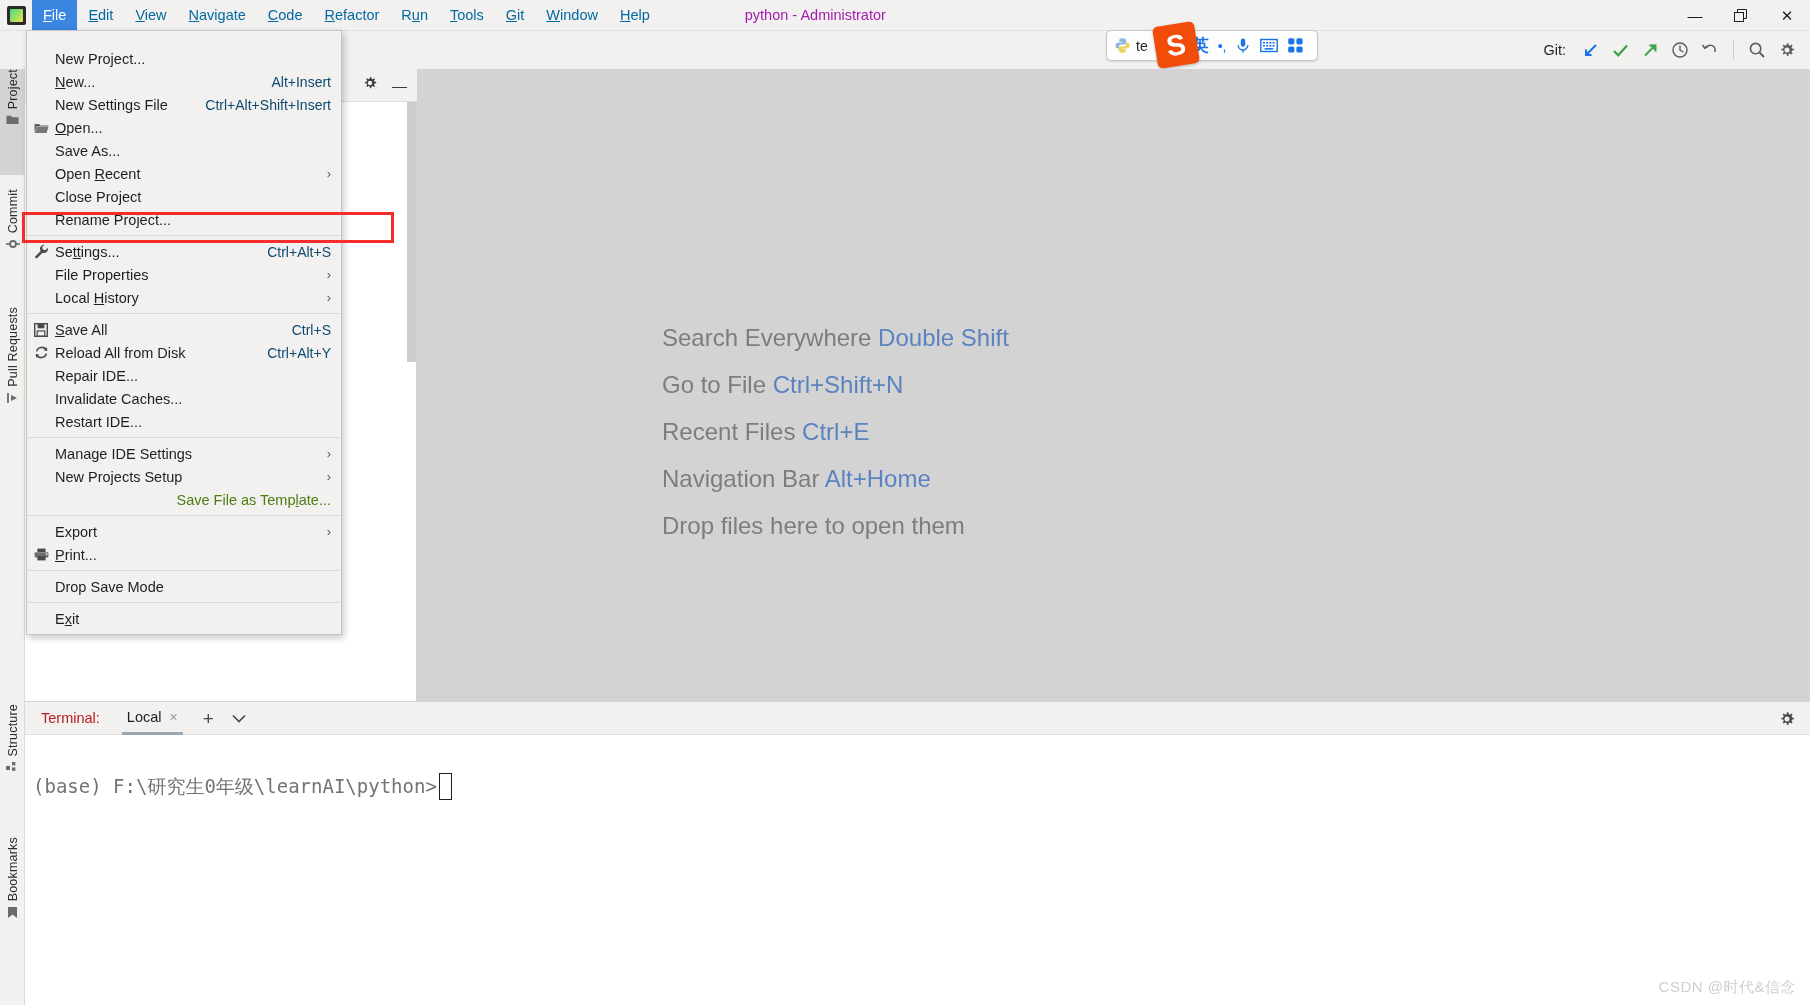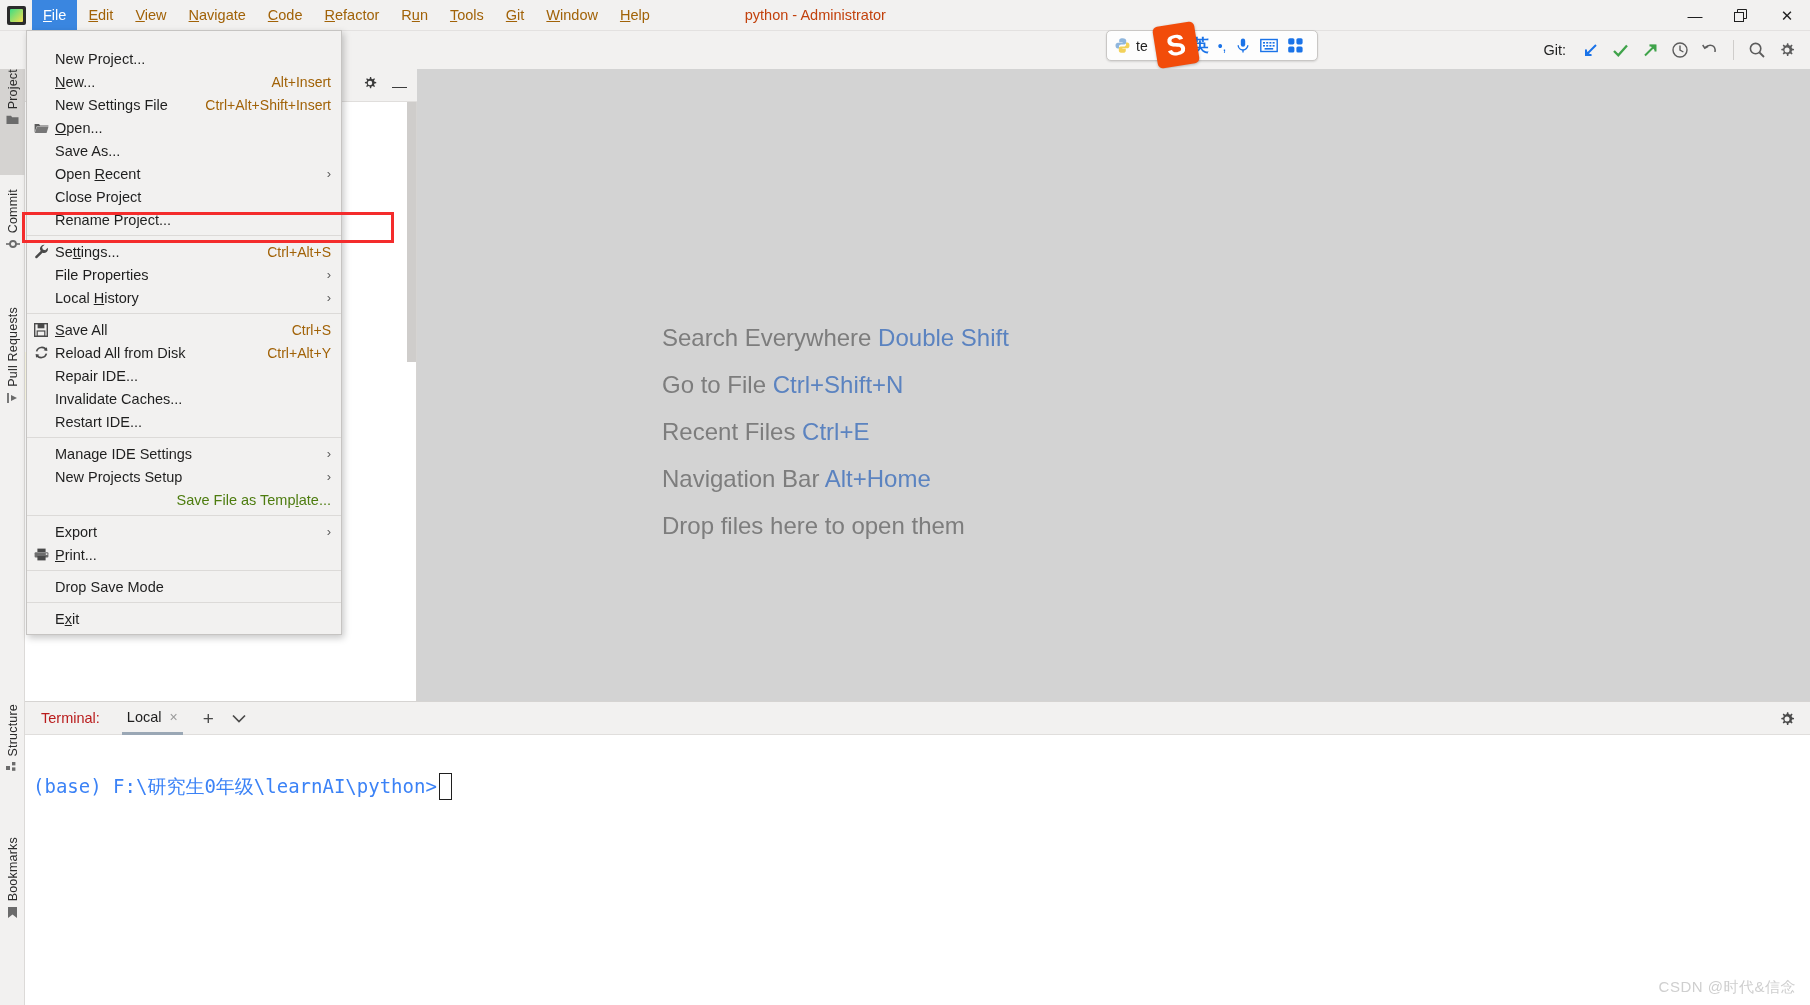--- a/index.html
+++ b/index.html
@@ -21,27 +21,27 @@
   }
   #app-logo{
     width:19px;height:19px;margin-left:7px;margin-right:6px;
     background:#2b2b2b;border-radius:2px;position:relative;flex:none;
   }
   #app-logo:before{
     content:"";position:absolute;left:3px;top:3px;width:13px;height:13px;
     background:linear-gradient(135deg,#3ddc84 0%,#f7e04e 100%);border-radius:1px;
   }
   .menu-item{
-    height:31px;line-height:31px;padding:0 11px;font-size:14.5px;color:#a16207;
+    height:31px;line-height:31px;padding:0 11px;font-size:14.5px;color:#0369a1;
     cursor:default;white-space:nowrap;
   }
   .menu-item .u{ text-decoration:underline; }
   .menu-item.active{ background:#3a86e0; color:#ffffff; }
   #win-title{
-    margin-left:36px;font-size:14.5px;color:#c2410c;white-space:nowrap;padding-left:48px;
+    margin-left:36px;font-size:14.5px;color:#a21caf;white-space:nowrap;padding-left:48px;
   }
   #win-controls{
     position:absolute;right:0;top:0;height:31px;display:flex;align-items:center;
   }
   .win-btn{
     width:46px;height:31px;display:flex;align-items:center;justify-content:center;
     font-size:15px;color:#1f1f1f;cursor:default;
   }
 
   
@@ -138,21 +138,21 @@
   .tb-chev{ margin-left:18px;font-size:13px;color:#4a4a4a; }
   #term-gear{ position:absolute;right:14px;top:8px;color:#4a4a4a; }
 
   #terminal-body{
     position:absolute;left:25px;top:735px;width:1785px;height:270px;
     background:#ffffff;
   }
   #term-line{
     position:absolute;left:8px;top:38px;
     font-family:"DejaVu Sans Mono","Liberation Mono",monospace;
-    font-size:19px;color:#3b82f6;white-space:pre;display:flex;align-items:center;
+    font-size:19px;color:#737373;white-space:pre;display:flex;align-items:center;
   }
   #term-caret{
     display:inline-block;width:13px;height:27px;border:1.5px solid #1f1f1f;
     margin-left:2px;background:transparent;
   }
 
   
   #file-menu{
     position:absolute;left:26px;top:30px;width:316px;
     background:#f2f1f0;border:1px solid #c6c4c2;
@@ -162,21 +162,21 @@
   }
   .mi{
     position:relative;height:23px;display:flex;align-items:center;
     padding:0 10px 0 0;font-size:14.5px;color:#1f1f1f;cursor:default;white-space:nowrap;
   }
   .mi .mi-icon{
     width:28px;flex:none;display:flex;align-items:center;justify-content:center;color:#4a4a4a;
   }
   .mi .mi-label{ flex:1; }
   .mi .mi-label .u{ text-decoration:underline; }
-  .mi .mi-short{ color:#a16207;font-size:14px;margin-left:22px;text-align:center; }
+  .mi .mi-short{ color:#0c4a6e;font-size:14px;margin-left:22px;text-align:center; }
   .mi .mi-arrow{ color:#5c5c5c;font-size:13px;margin-left:14px; }
   .mi.disabled .mi-label{ color:#4d7c0f;text-align:right; }
   .msep{ height:1px;background:#dcdad8;margin:4px 0; }
   #settings-hl{
     position:absolute;left:22px;top:212px;width:372px;height:31px;
     border:3px solid #f42c2c;z-index:45;pointer-events:none;
   }
 
   
   #watermark{

